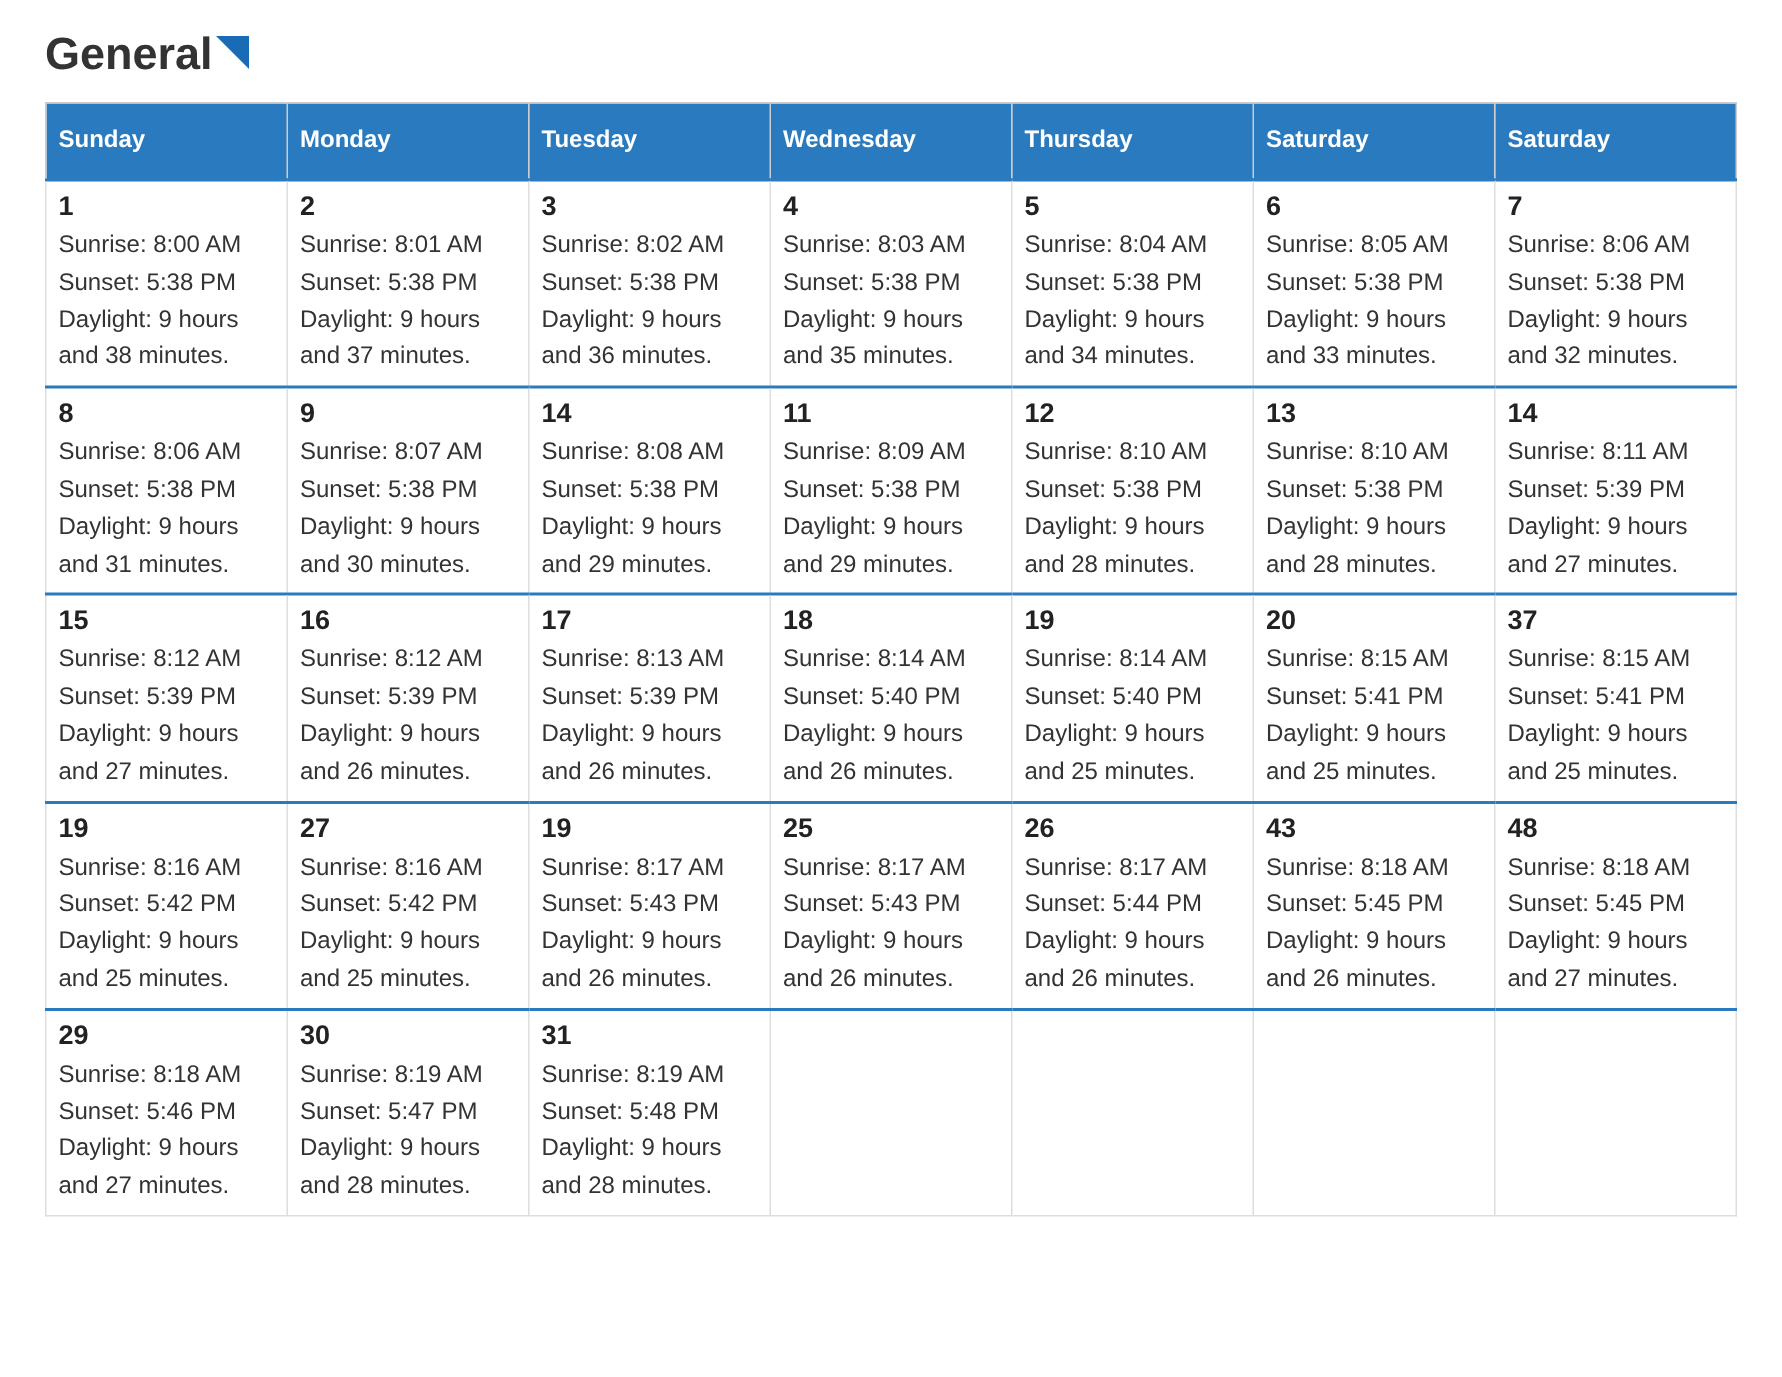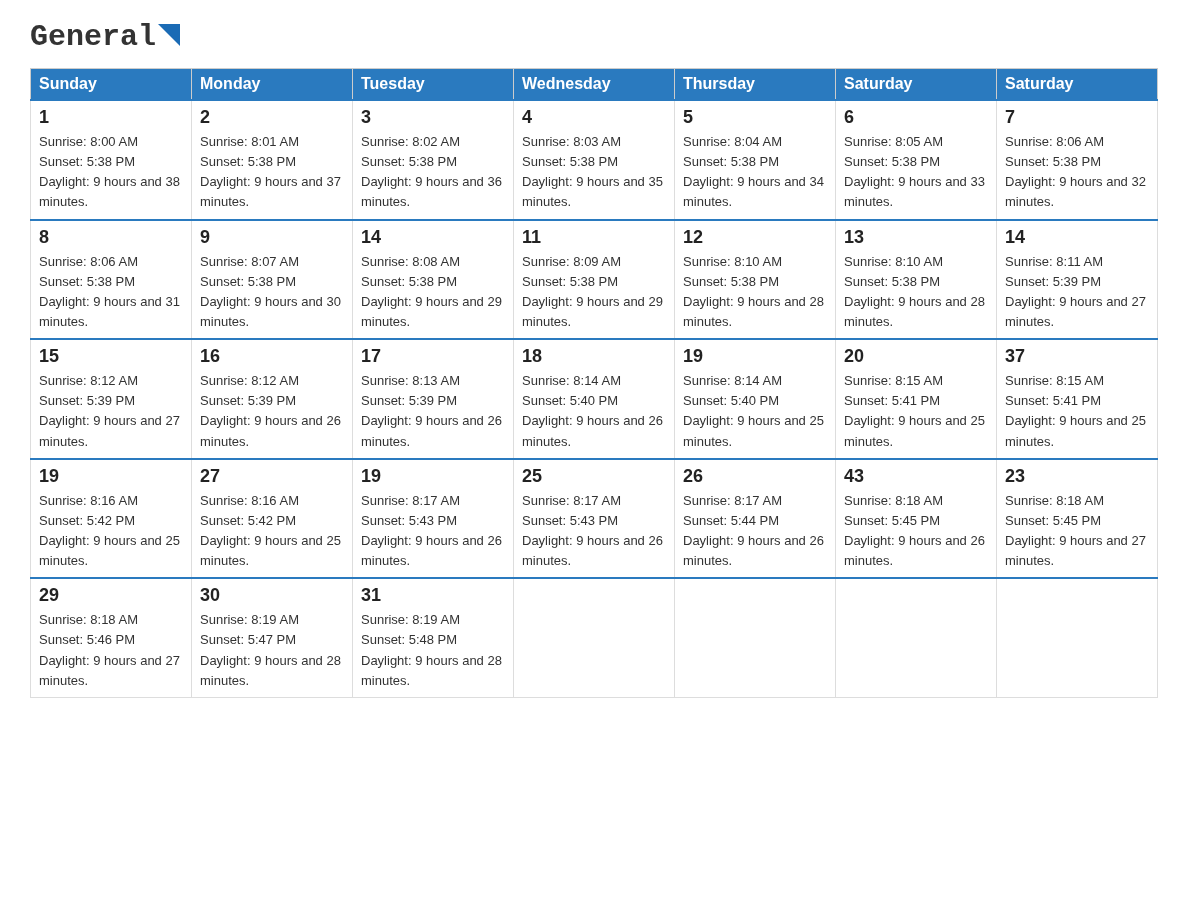--- a/index.html
+++ b/index.html
@@ -13,21 +13,20 @@
     .header-area {
       display: flex;
       justify-content: space-between;
       align-items: flex-start;
       margin-bottom: 20px;
     }
     .logo {
       display: flex;
       flex-direction: column;
       align-items: flex-start;
-      font-family: Liberation Mono, monospace;
     }
     .title-area {
       text-align: right;
     }
     .month-title {
       font-size: 52px;
       font-weight: bold;
       color: #222;
       line-height: 1.1;
     }
@@ -39,21 +38,21 @@
     .calendar-table {
       width: 100%;
       border-collapse: collapse;
       table-layout: fixed;
     }
     .calendar-table th {
       background-color: #2a7abf;
       color: #fff;
       font-size: 16px;
       font-weight: bold;
-      padding: 6px 8px;
+      padding: 16px 8px;
       text-align: left;
       border: 1px solid #ccc;
     }
     .calendar-table td {
       vertical-align: top;
       padding: 6px 8px;
       border: 1px solid #ddd;
       font-size: 13px;
       color: #333;
       height: 100px;
@@ -62,21 +61,21 @@
       background: #fff;
     }
     .day-number {
       font-size: 18px;
       font-weight: bold;
       color: #222;
       display: block;
       margin-bottom: 4px;
     }
     .day-info {
-      font-size: 13px;
+      font-size: 16px;
       line-height: 1.55;
       color: #333;
     }
     tr.week-row td {
       border-top: 2px solid #2a7abf;
     }
   </style>
 </head>
 <body>
 
@@ -218,21 +217,21 @@
         </td>
         <td>
           <span class="day-number">26</span>
           <div class="day-info">Sunrise: 8:17 AM<br>Sunset: 5:44 PM<br>Daylight: 9 hours and 26 minutes.</div>
         </td>
         <td>
           <span class="day-number">43</span>
           <div class="day-info">Sunrise: 8:18 AM<br>Sunset: 5:45 PM<br>Daylight: 9 hours and 26 minutes.</div>
         </td>
         <td>
-          <span class="day-number">23</span>
+          <span class="day-number">48</span>
           <div class="day-info">Sunrise: 8:18 AM<br>Sunset: 5:45 PM<br>Daylight: 9 hours and 27 minutes.</div>
         </td>
       </tr>
       <tr class="week-row">
         <td>
           <span class="day-number">29</span>
           <div class="day-info">Sunrise: 8:18 AM<br>Sunset: 5:46 PM<br>Daylight: 9 hours and 27 minutes.</div>
         </td>
         <td>
           <span class="day-number">30</span>

